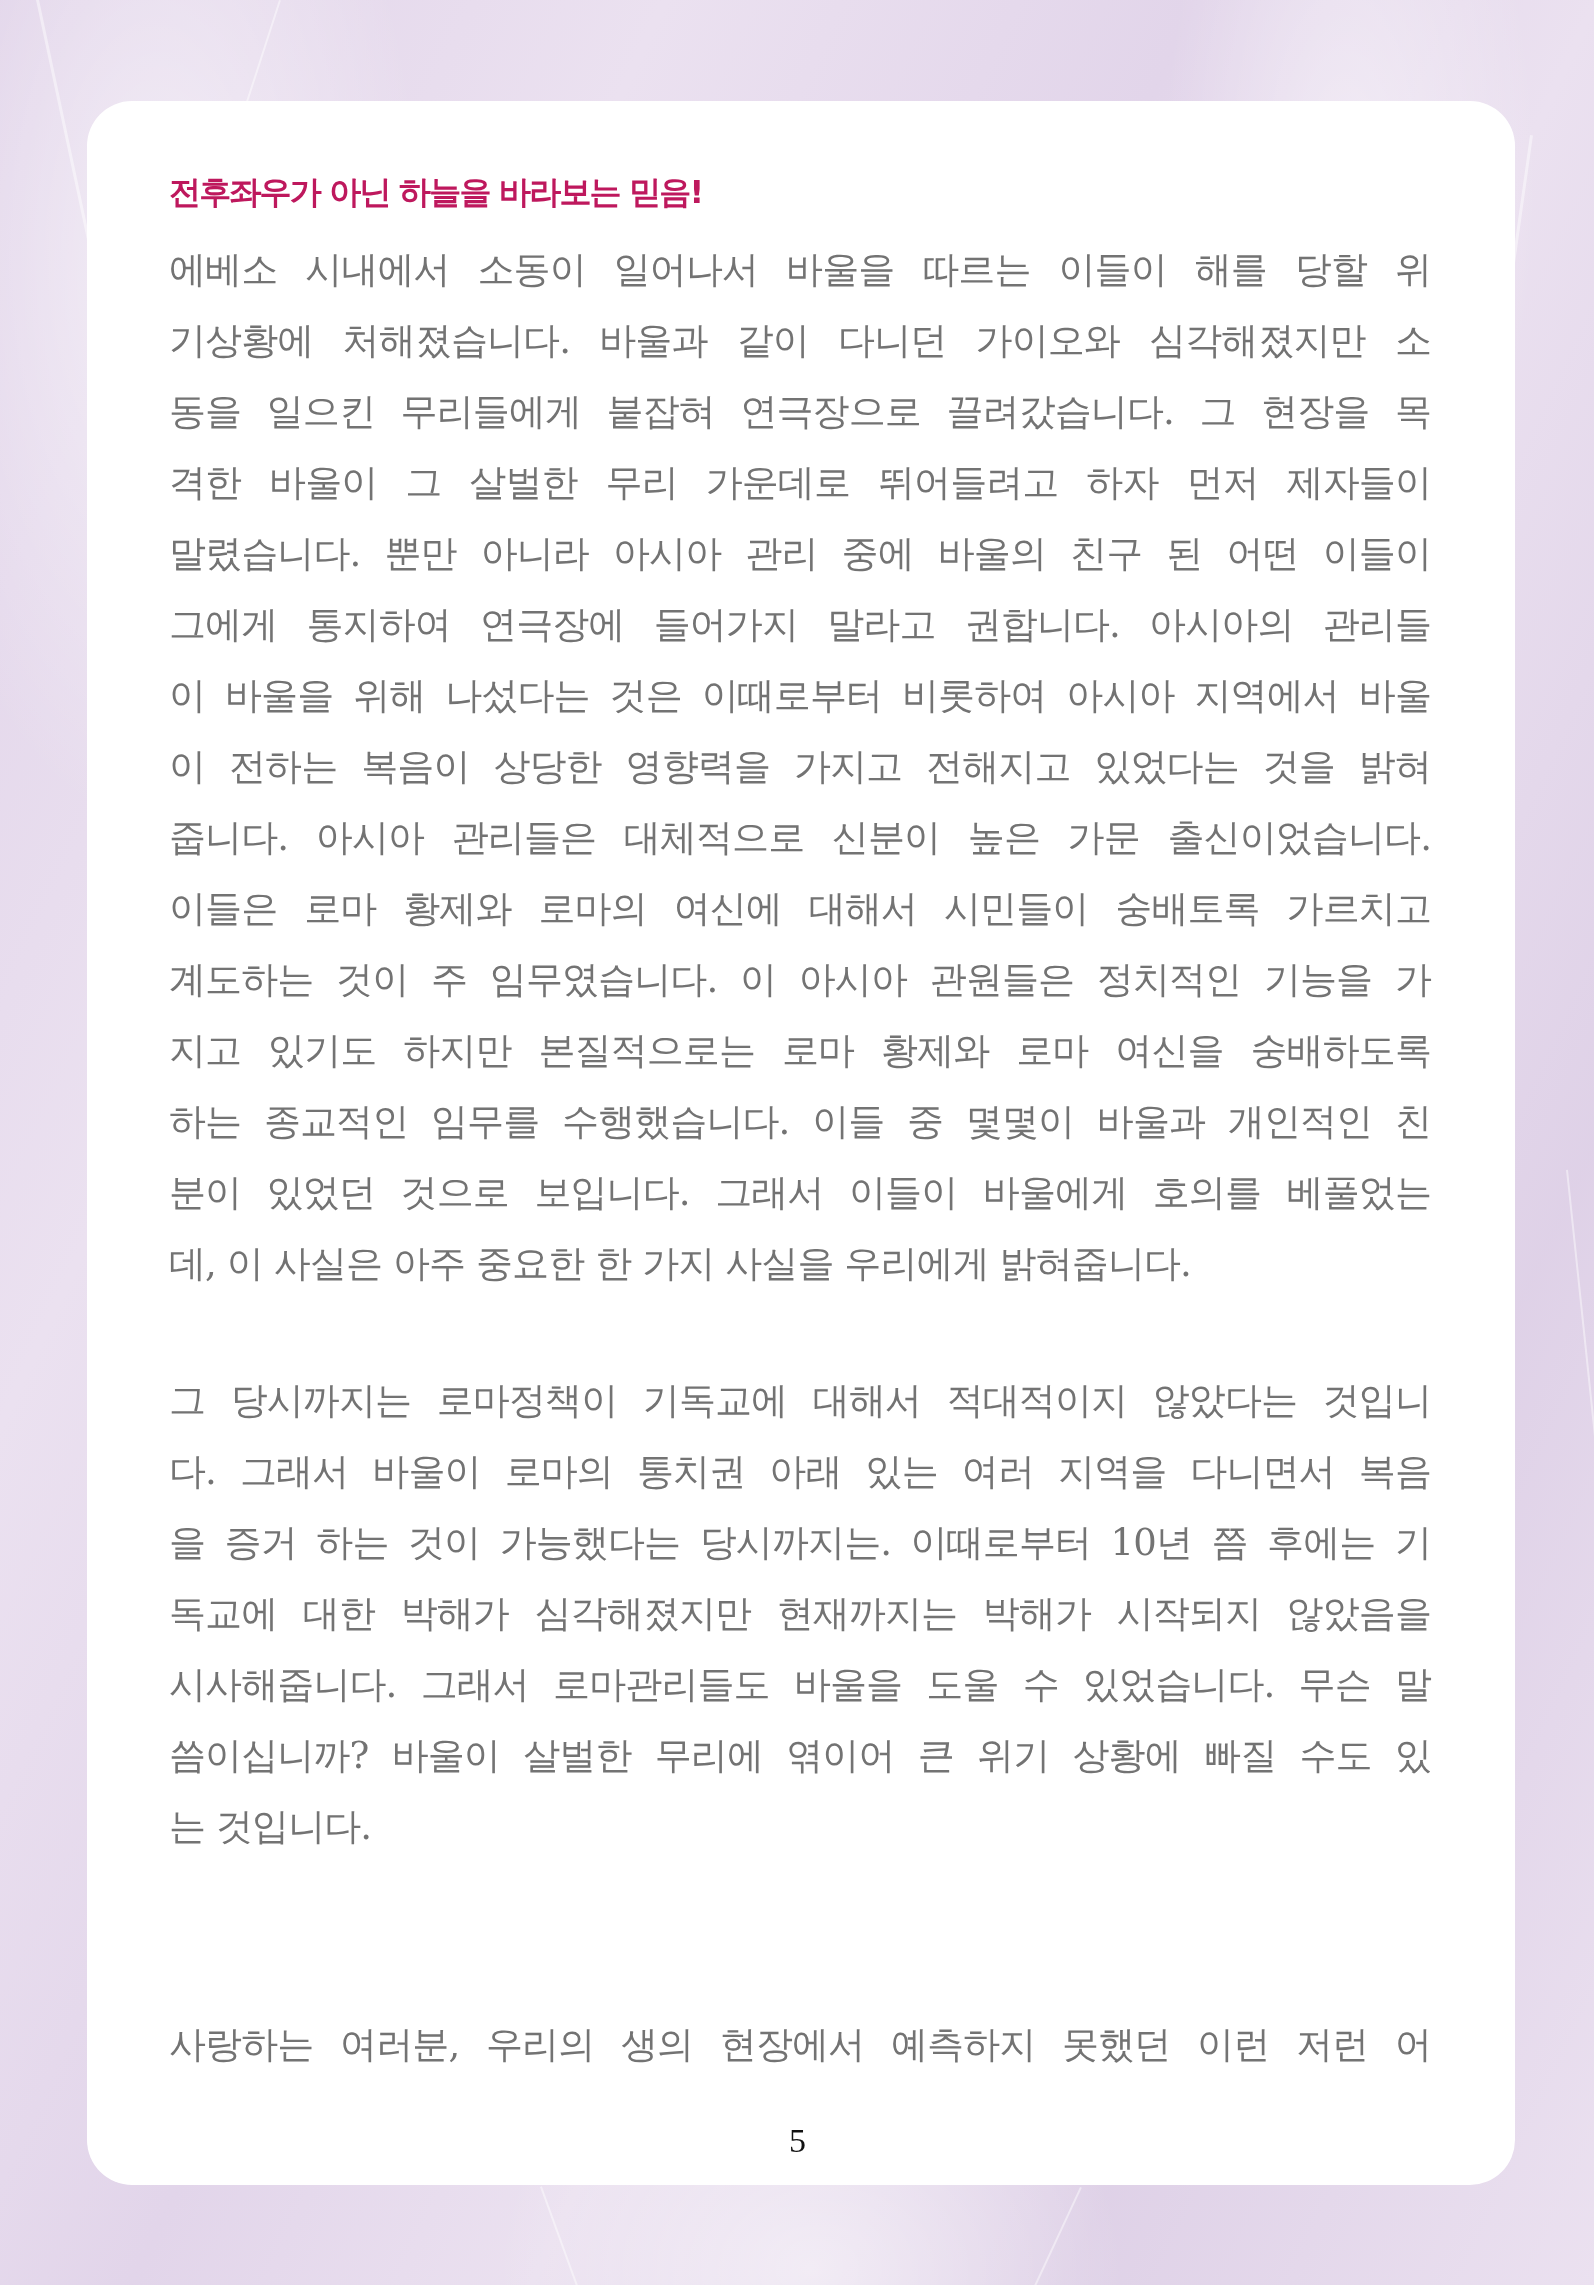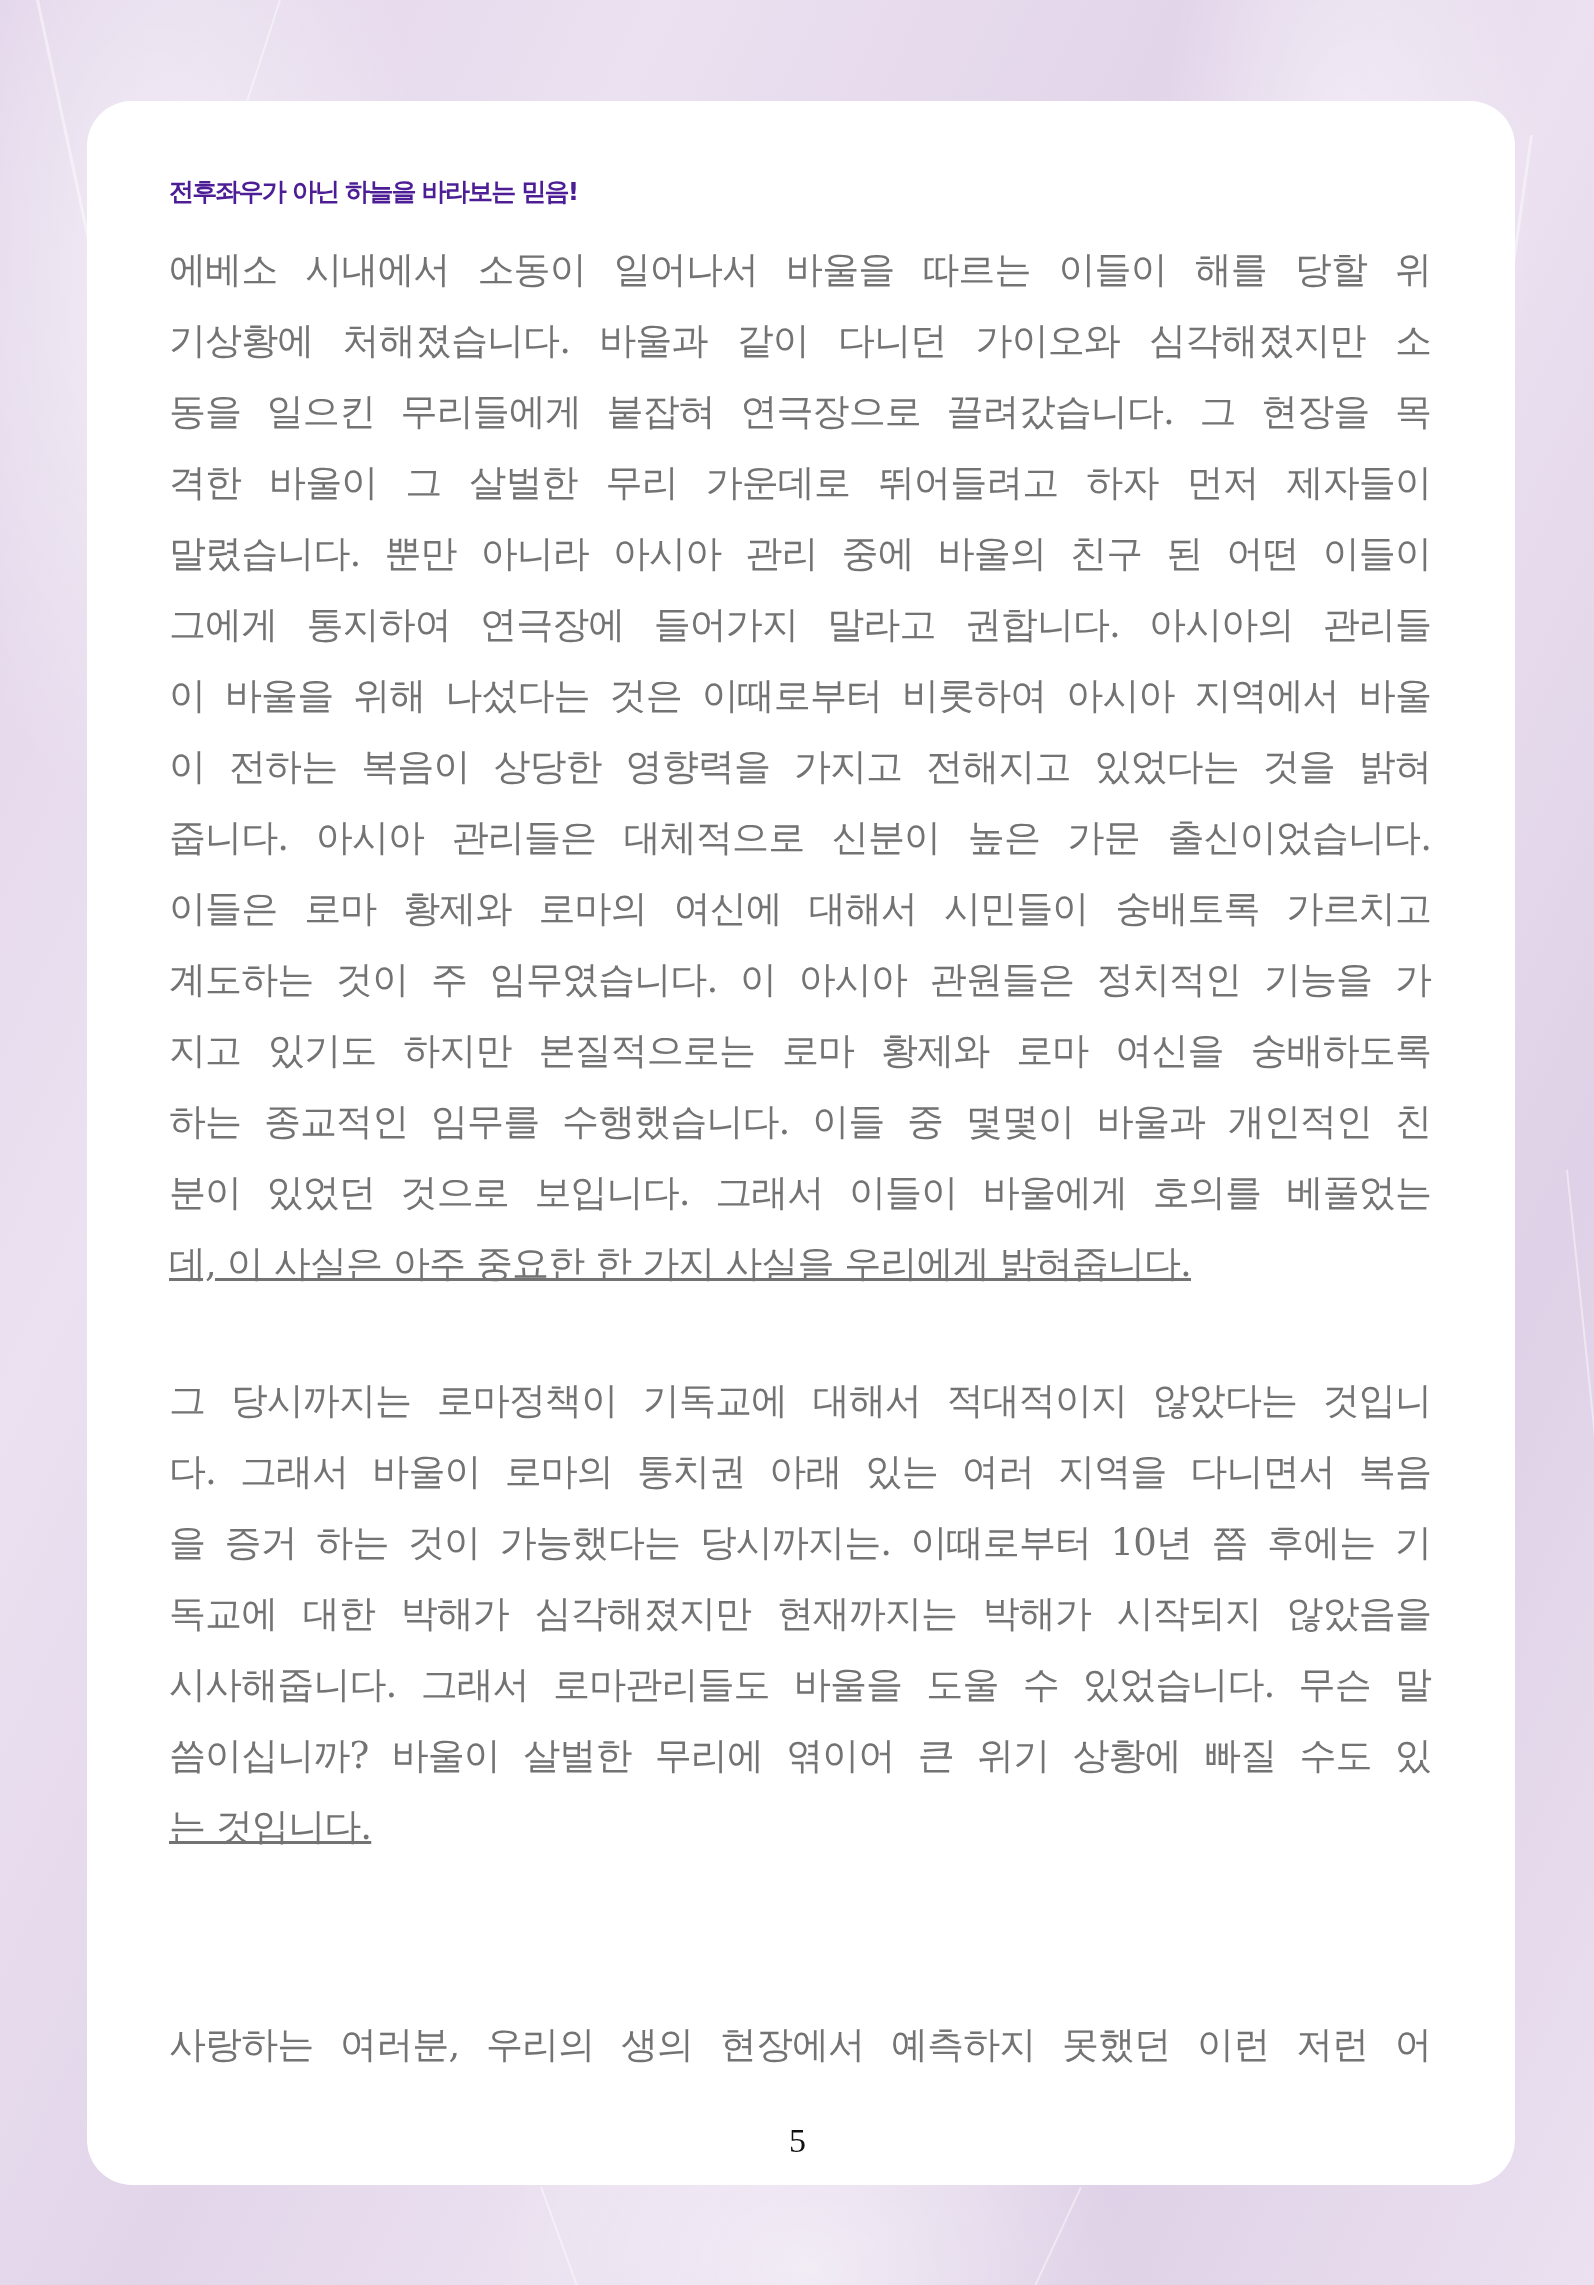--- a/index.html
+++ b/index.html
@@ -38,23 +38,23 @@
     height: 2084px;
     background: #ffffff;
     border-radius: 45px;
   }
   .title {
     position: absolute;
     left: 169px;
     top: 167px;
     font-family: "DejaVu Sans", "Liberation Sans", sans-serif;
     font-weight: bold;
-    font-size: 25px;
+    font-size: 32px;
     line-height: 50px;
-    color: #4c1d95;
+    color: #be185d;
     letter-spacing: -1.8px;
     white-space: nowrap;
   }
   .para {
     position: absolute;
     left: 169px;
     width: 1262px;
   }
   .line {
     display: block;
@@ -63,21 +63,20 @@
     font-size: 37px;
     color: #737373;
     white-space: nowrap;
     text-align: justify;
     text-align-last: justify;
     letter-spacing: -0.9px;
   }
   .line.last {
     text-align: center;
     text-align-last: left;
-    text-decoration: underline;
   }
   .page-number {
     position: absolute;
     left: 0;
     width: 1595px;
     top: 2122px;
     text-align: center;
     font-family: "Liberation Serif", "DejaVu Serif", serif;
     font-size: 34px;
     color: #111111;

